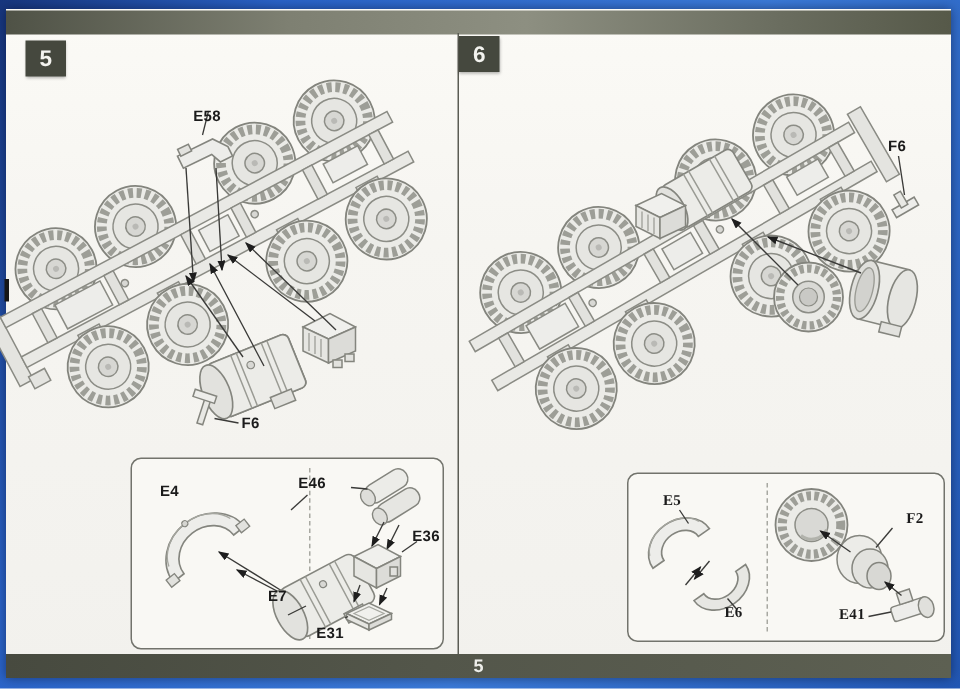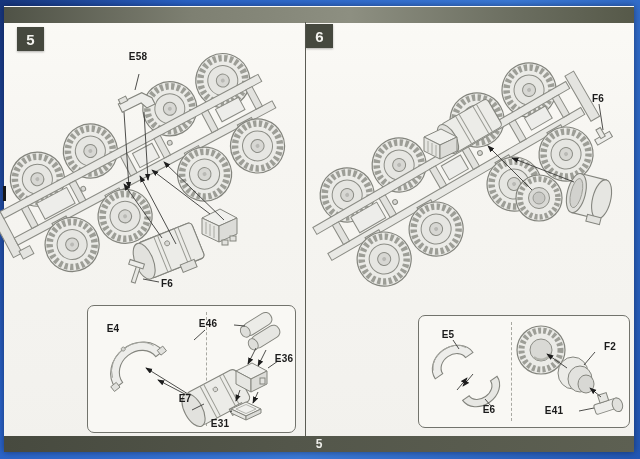--- a/index.html
+++ b/index.html
@@ -35,21 +35,21 @@
   .step6-box{left:302px;top:18px;}
   .part-label{
     position:absolute;transform:translate(-50%,-50%);
     font-size:10px;font-weight:bold;color:#1b1b1b;letter-spacing:.2px;white-space:nowrap;
   }
   .inset{
     position:absolute;border:1px solid #72736c;border-radius:7px;
     background:#f9f8f4;
   }
   .inset5{left:83px;top:299px;width:207px;height:126px;text-decoration:underline;}
-  .inset6{left:414px;top:309px;width:210px;height:111px;}
+  .inset6{left:414px;top:309px;width:210px;height:111px;font-family:Liberation Serif, serif;}
   .inset .divider{position:absolute;top:6px;bottom:6px;width:0;border-left:1px dashed #a8a8a1;}
   .inset5 .divider{left:118px;}
   .inset6 .divider{left:92px;}
   svg{position:absolute;overflow:visible;}
   .t5{left:8px;top:32px;width:290px;height:262px;}
   .t6{left:312px;top:40px;width:322px;height:280px;}
   .inset-svg{left:0;top:0;width:100%;height:100%;}
 </style>
 </head>
 <body>
@@ -151,21 +151,21 @@
       <path d="M212,182 L152,124" marker-end="url(#ah5)"></path>
     </g>
 
     <g transform="translate(124,236) rotate(18)">
       <rect x="-2" y="-10" width="4" height="19" fill="#e8e8e4" stroke="#84857e" stroke-width="1"></rect>
       <rect x="-10" y="-12" width="15" height="5" fill="#ededea" stroke="#84857e" stroke-width="1"></rect>
     </g>
     <path d="M131,241 L147,244" stroke="#3a3a38" stroke-width=".9" fill="none"></path>
   </svg>
 
-  <div class="part-label" style="left:134px;top:50px;">E58</div>
+  <div class="part-label" style="left:134px;top:72px;">E58</div>
   <div class="part-label" style="left:163px;top:277px;">F6</div>
 
   <svg class="t6" viewBox="0 0 322 280">
     <defs>
       <marker id="ah6" markerWidth="8" markerHeight="8" refX="7" refY="3" orient="auto">
         <path d="M0,0 L8,3 L0,6 Z" fill="#1e1e1e"></path>
       </marker>
       <g id="wheel6">
         <circle r="27" fill="#ebebe7" stroke="#83847d" stroke-width="1.2"></circle>
         <circle r="22.5" fill="none" stroke="#9d9e97" stroke-width="6.5" stroke-dasharray="3.2 2.4"></circle>
@@ -358,19 +358,19 @@
       </g>
 
       <path d="M148,52 L128,38" stroke="#3a3a38" stroke-width=".9" fill="none" marker-end="url(#ahB)"></path>
       <path d="M182,81 L171,72" stroke="#3a3a38" stroke-width=".9" fill="none" marker-end="url(#ahB)"></path>
       <path d="M176,36 L165,49" stroke="#3a3a38" stroke-width=".9" fill="none"></path>
       <path d="M160,95 L175,92" stroke="#3a3a38" stroke-width=".9" fill="none"></path>
     </svg>
     <div class="part-label" style="left:29px;top:18px;">E5</div>
     <div class="part-label" style="left:70px;top:93px;">E6</div>
     <div class="part-label" style="left:175px;top:30px;padding-left:32px;">F2</div>
-    <div class="part-label" style="left:135px;top:94px;">E41</div>
+    <div class="part-label" style="left:149px;top:94px;">E41</div>
   </div>
 
   <div class="footer-bar">
     <span>5</span>
   </div>
 </div>
 
 </body></html>

